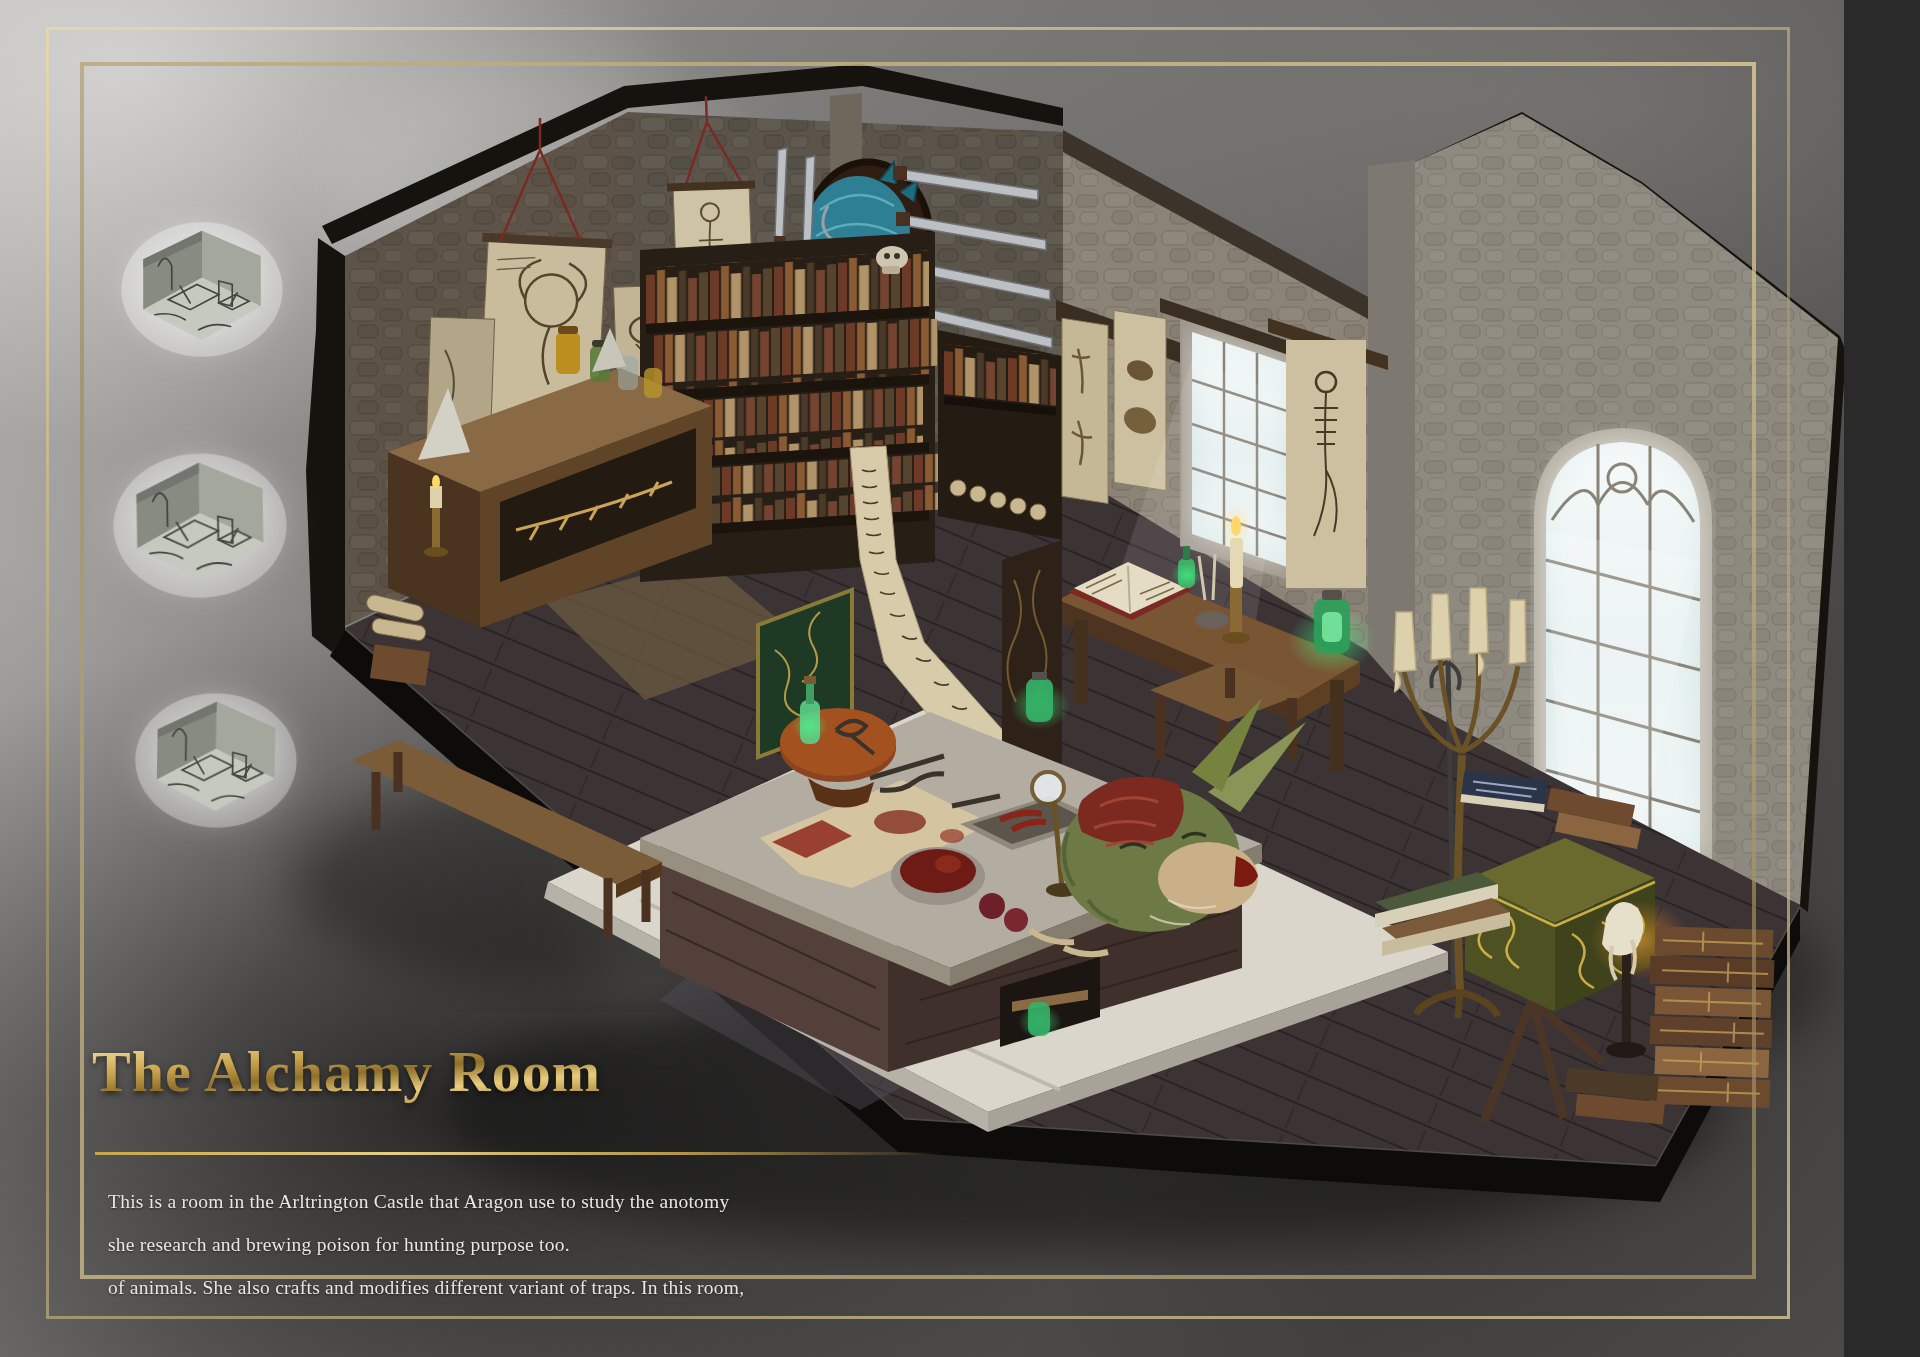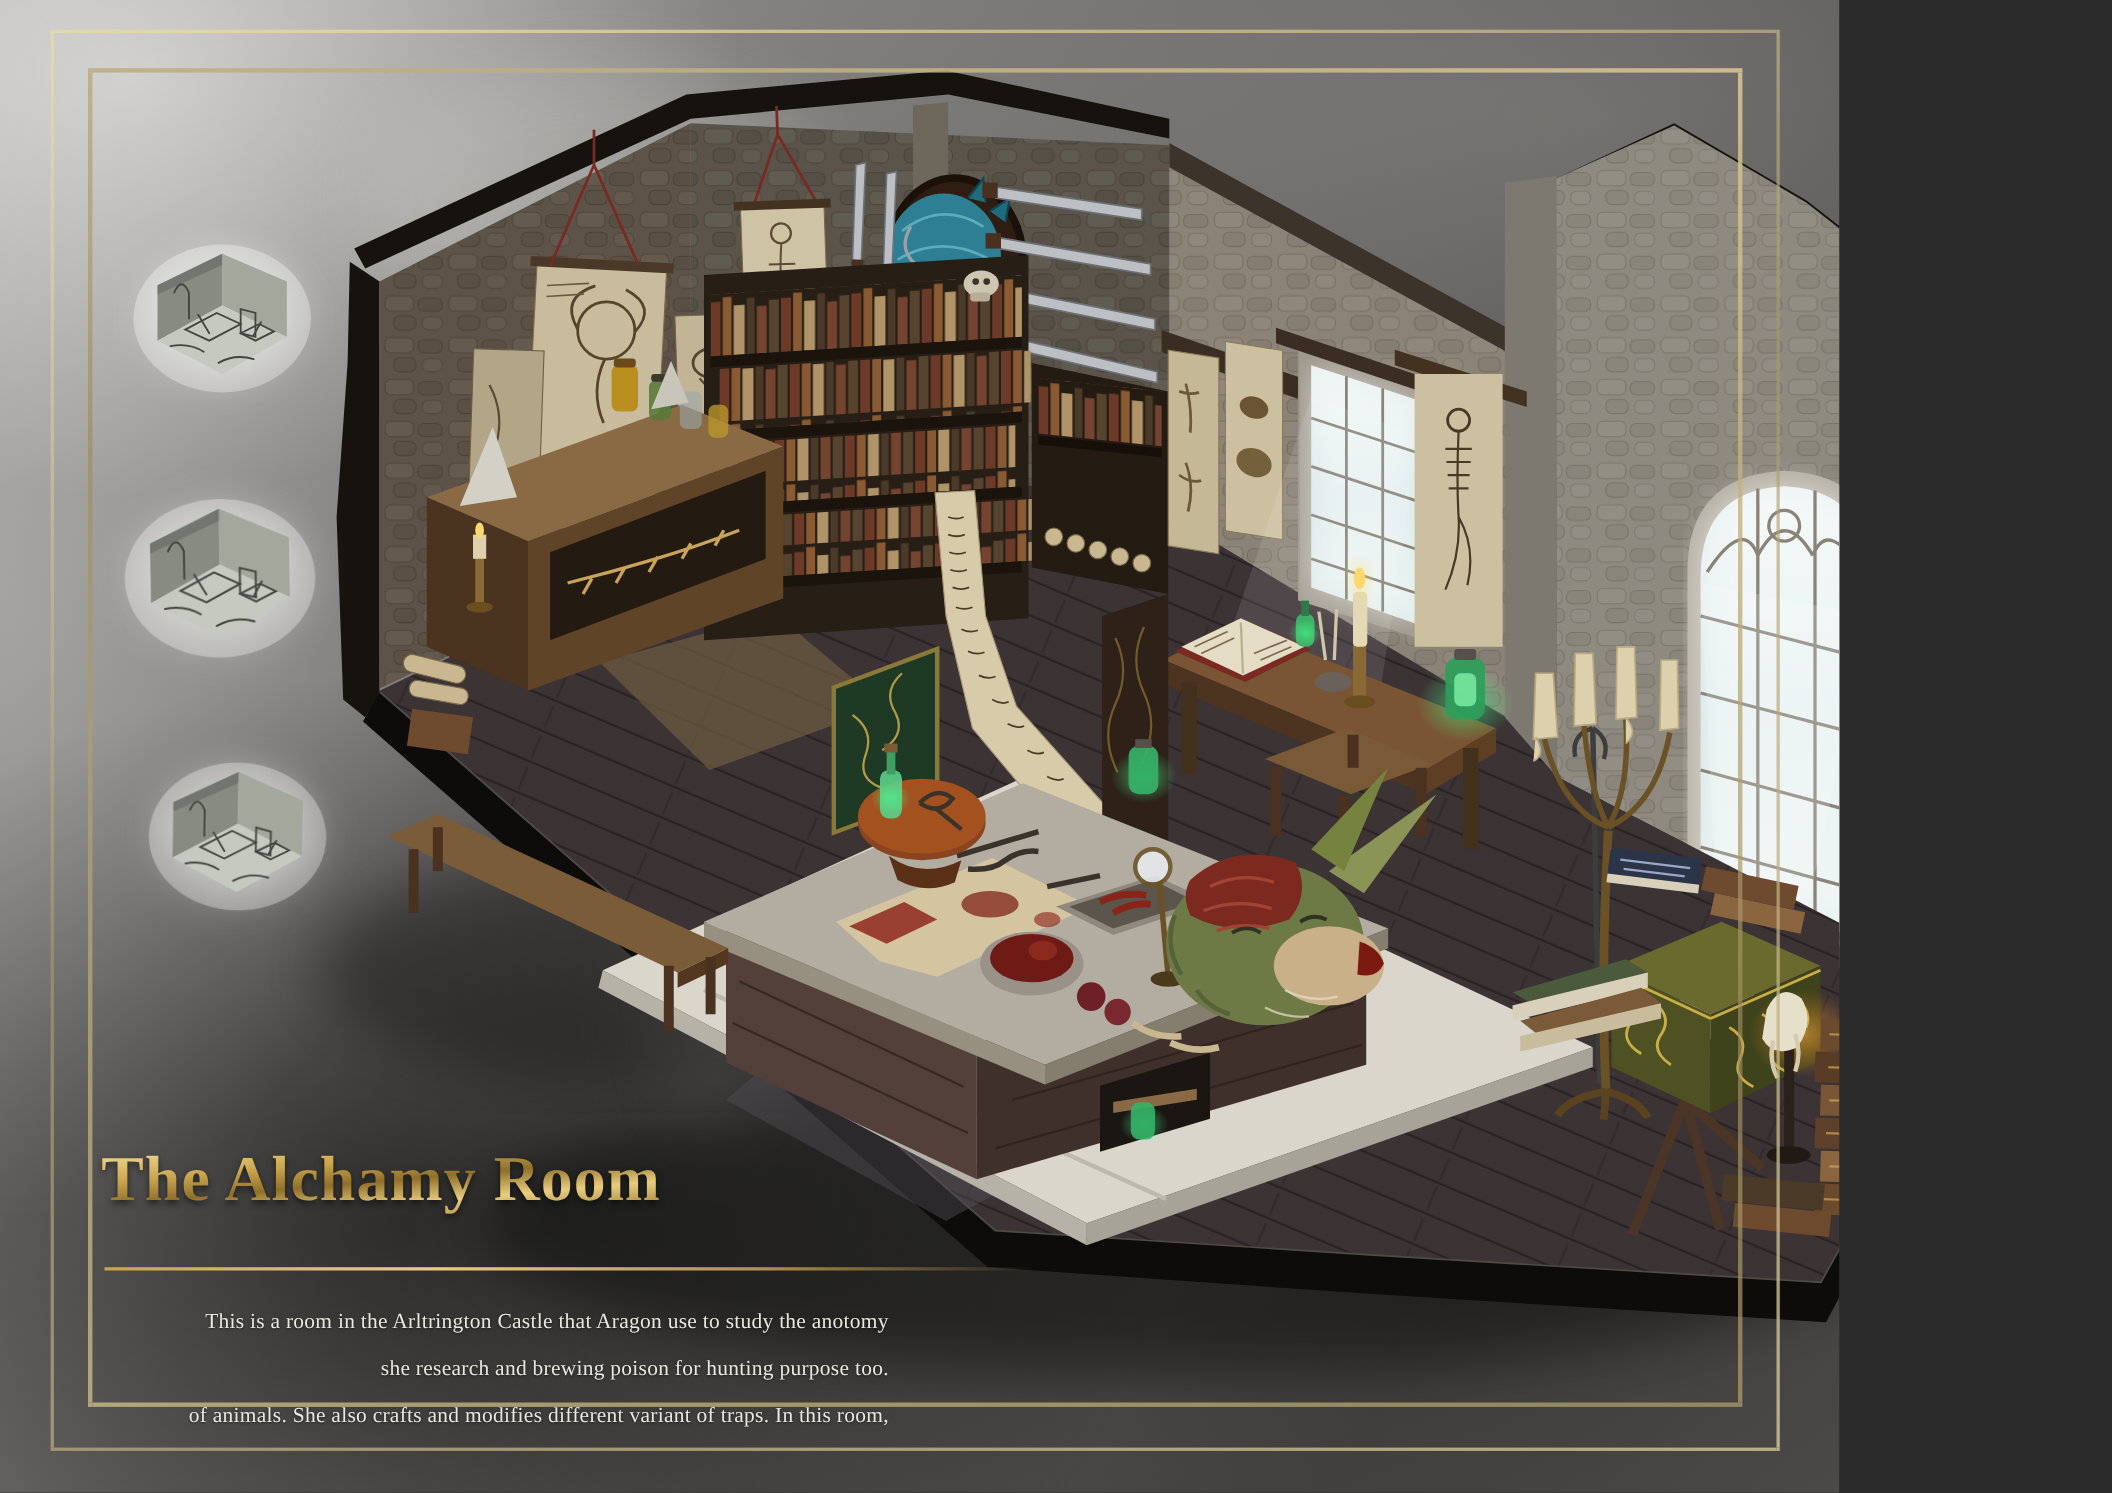--- a/index.html
+++ b/index.html
@@ -1,16 +1,16 @@
 <!DOCTYPE html>
 <html><head>
 <meta charset="utf-8">
 <style>
   html,body{margin:0;padding:0;background:#2a2a2a;}
-  .canvas{position:relative;width:1672px;height:1357px;overflow:hidden;
+  .canvas{position:relative;width:1844px;height:1357px;overflow:hidden;
     font-family:"Liberation Serif",serif;
     background:
       radial-gradient(900px 620px at 7% 5%, rgba(255,255,255,.50), rgba(255,255,255,0) 62%),
       radial-gradient(650px 900px at 1% 42%, rgba(225,225,222,.22), transparent 60%),
       radial-gradient(1200px 520px at 86% 8%, rgba(165,163,160,.30), transparent 70%),
       radial-gradient(1050px 760px at 22% 82%, rgba(8,8,8,.62), transparent 66%),
       radial-gradient(1500px 950px at 76% 78%, rgba(28,26,24,.38), transparent 72%),
       linear-gradient(125deg,#aeadab 0%,#8b8a88 20%,#716f6d 40%,#5a5957 62%,#4c4b49 82%,#545351 100%);}
   .smoke{position:absolute;border-radius:50%;filter:blur(34px);background:rgba(222,222,219,.16);}
   .smoke.s1{left:560px;top:140px;width:140px;height:420px;transform:rotate(14deg);}
@@ -26,21 +26,21 @@
   .thumb.t2{left:106px;top:450px;transform:scale(1.05) rotate(-1deg);}
   .thumb.t3{left:124px;top:688px;transform:scale(1.02) rotate(1deg);}
   .room-svg{position:absolute;left:0;top:0;}
   .title{position:absolute;left:92px;top:1038px;font-weight:700;font-size:58px;letter-spacing:1px;
     background:linear-gradient(175deg,#f2dd96 8%,#caa44e 34%,#8f6f2a 52%,#e8cd7e 72%,#a07c32 95%);
     -webkit-background-clip:text;background-clip:text;color:#d9b95c;-webkit-text-fill-color:transparent;
     text-shadow:0 3px 6px rgba(0,0,0,.0);filter:drop-shadow(0 3px 3px rgba(0,0,0,.55));}
   .title-underline{position:absolute;left:95px;top:1152px;width:845px;height:3px;
     background:linear-gradient(90deg,#c7a54c,#e5cd85 35%,#b2934a 70%,rgba(178,147,74,0));}
   .description{position:absolute;left:108px;top:1180px;width:700px;color:#eae8e2;
-    font-size:19.5px;line-height:43px;letter-spacing:.25px;text-shadow:0 1px 2px rgba(0,0,0,.5);text-align:right;}
+    font-size:19.5px;line-height:43px;letter-spacing:.25px;text-shadow:0 1px 2px rgba(0,0,0,.5);}
   .logo{position:absolute;left:1628px;top:1120px;width:220px;height:200px;}
   .logo-flame{position:absolute;left:100px;top:8px;width:110px;height:190px;}
   .logo-line1{position:absolute;left:6px;top:52px;width:170px;font-variant:small-caps;font-weight:700;
     font-size:21px;letter-spacing:2px;color:#221d16;transform:scaleY(1.15);}
   .logo-line2{position:absolute;left:2px;top:80px;width:190px;font-weight:700;font-size:41px;
     letter-spacing:2px;color:#1f1a13;transform:scaleY(1.2);}
   .stroke-sketch{stroke:#41463f;stroke-width:2;fill:none;stroke-linecap:round;}
 </style>
 </head>
 <body>

